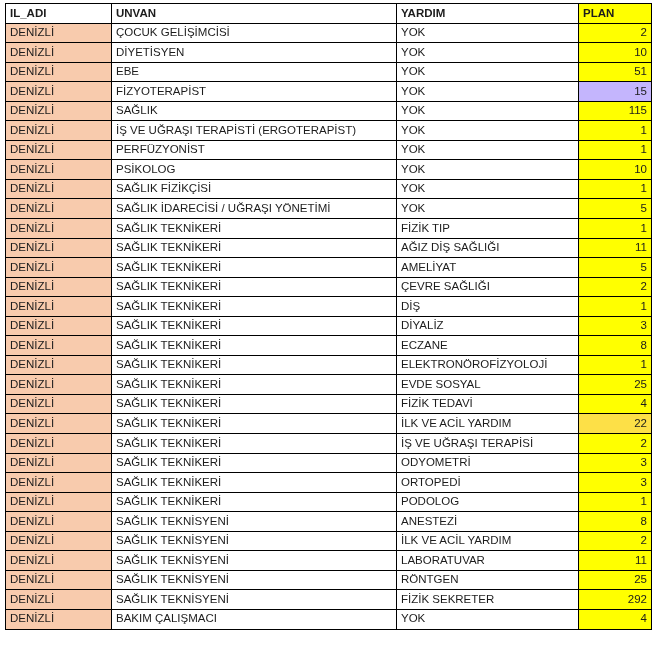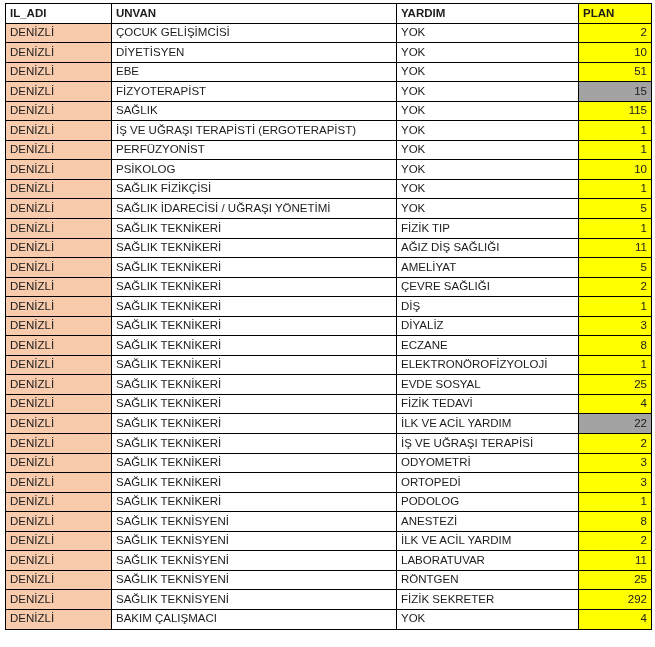--- a/index.html
+++ b/index.html
@@ -77,21 +77,21 @@
         <tr>
           <td class="col-il" style="background: rgb(248, 203, 173);">DENİZLİ</td>
           <td class="col-unvan">EBE</td>
           <td class="col-brans">YOK</td>
           <td class="col-plan" style="background: rgb(255, 255, 0);">51</td>
         </tr>
         <tr>
           <td class="col-il" style="background: rgb(248, 203, 173);">DENİZLİ</td>
           <td class="col-unvan">FİZYOTERAPİST</td>
           <td class="col-brans">YOK</td>
-          <td class="col-plan" style="background: #a3a3a3; margin-left: 16px;">15</td>
+          <td class="col-plan" style="background: #c4b5fd; margin-left: 16px;">15</td>
         </tr>
         <tr>
           <td class="col-il" style="background: rgb(248, 203, 173);">DENİZLİ</td>
           <td class="col-unvan">SAĞLIK</td>
           <td class="col-brans">YOK</td>
           <td class="col-plan" style="background: rgb(255, 255, 0);">115</td>
         </tr>
         <tr>
           <td class="col-il" style="background: rgb(248, 203, 173);">DENİZLİ</td>
           <td class="col-unvan">İŞ VE UĞRAŞI TERAPİSTİ (ERGOTERAPİST)</td>
@@ -179,21 +179,21 @@
         <tr>
           <td class="col-il" style="background: rgb(248, 203, 173);">DENİZLİ</td>
           <td class="col-unvan">SAĞLIK TEKNİKERİ</td>
           <td class="col-brans">FİZİK TEDAVİ</td>
           <td class="col-plan" style="background: rgb(255, 255, 0);">4</td>
         </tr>
         <tr>
           <td class="col-il" style="background: rgb(248, 203, 173);">DENİZLİ</td>
           <td class="col-unvan">SAĞLIK TEKNİKERİ</td>
           <td class="col-brans">İLK VE ACİL YARDIM</td>
-          <td class="col-plan" style="background: #a3a3a3;">22</td>
+          <td class="col-plan" style="background: #fde047;">22</td>
         </tr>
         <tr>
           <td class="col-il" style="background: rgb(248, 203, 173);">DENİZLİ</td>
           <td class="col-unvan">SAĞLIK TEKNİKERİ</td>
           <td class="col-brans">İŞ VE UĞRAŞI TERAPİSİ</td>
           <td class="col-plan" style="background: rgb(255, 255, 0);">2</td>
         </tr>
         <tr>
           <td class="col-il" style="background: rgb(248, 203, 173);">DENİZLİ</td>
           <td class="col-unvan">SAĞLIK TEKNİKERİ</td>

